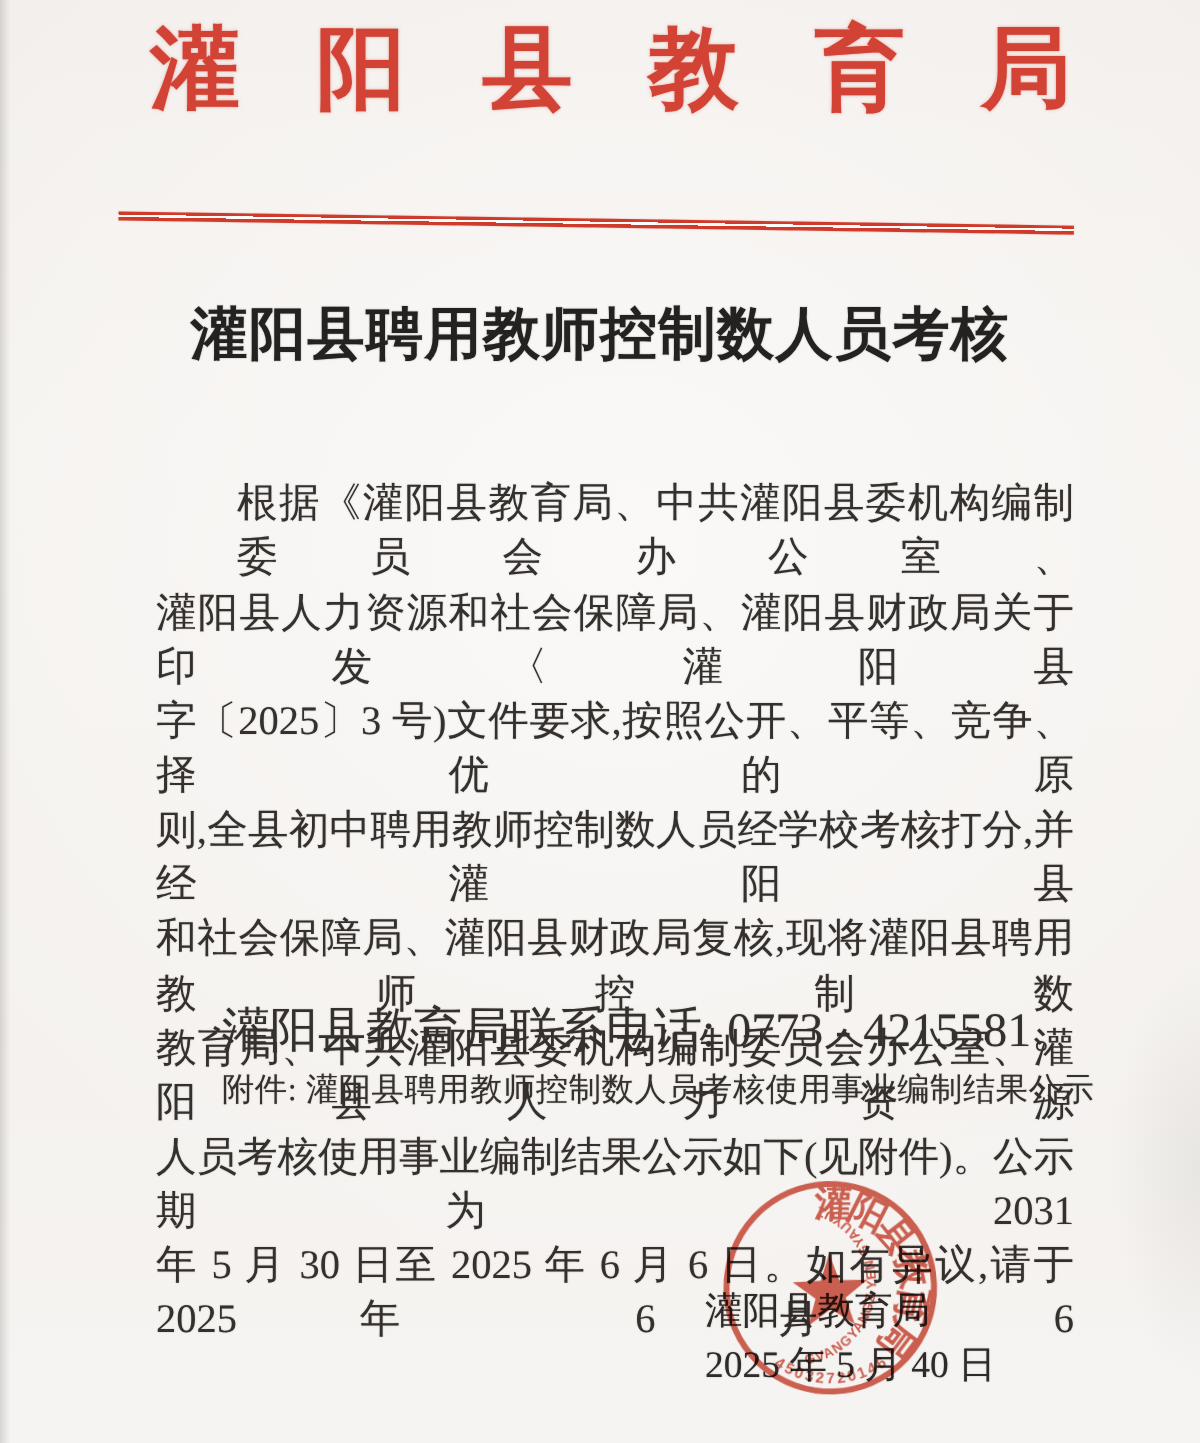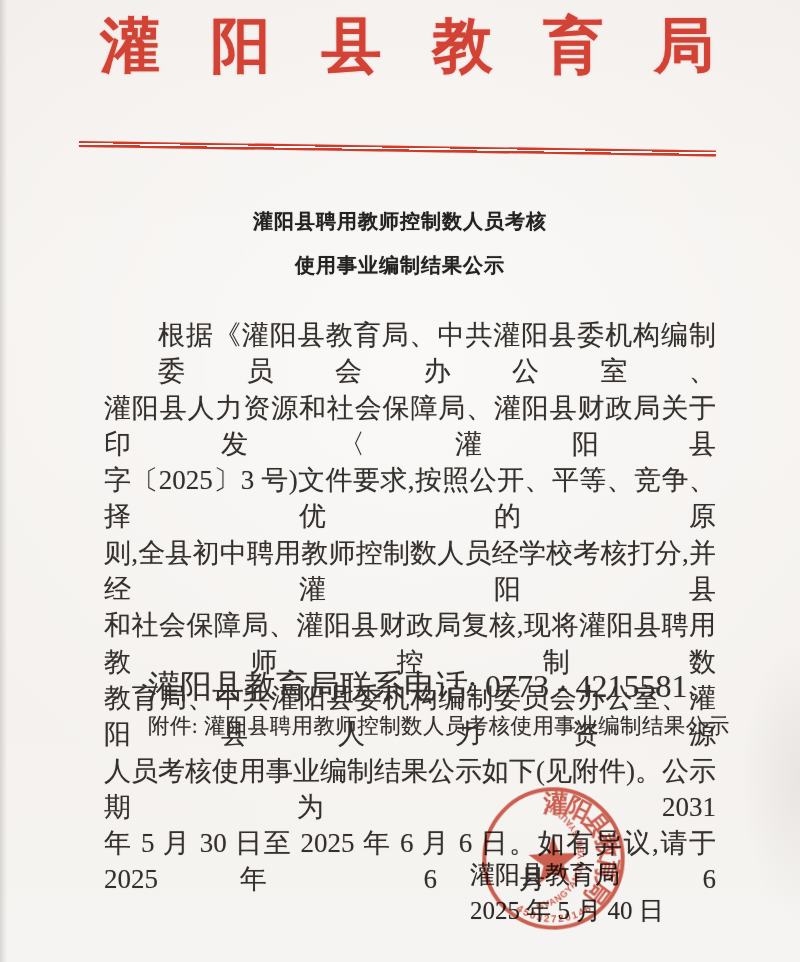--- a/index.html
+++ b/index.html
@@ -35,22 +35,22 @@
     background:linear-gradient(to bottom,
       #cf3b2a 0px, #cf3b2a 2px,
       rgba(255,252,250,.92) 2px, rgba(255,252,250,.92) 3.6px,
       #cf3b2a 3.6px, #cf3b2a 6px);
     box-shadow:0 0 1px rgba(207,59,42,.4);
   }
 
   .doc-title{
     position:absolute;left:0;top:201px;width:100%;
     text-align:center;
-    font-family:Liberation Mono, monospace;
-    font-weight:700;font-size:20px;line-height:44px;color:#242220;
+    font-family:Liberation Sans, sans-serif;
+    font-weight:700;font-size:38px;line-height:44px;color:#242220;
     letter-spacing:1px;
     text-shadow:0 0 1px rgba(40,36,34,.5);
   }
 
   .body-text{
     position:absolute;left:84px;top:317px;width:632px;
     font-size:27px;line-height:36.3px;
     text-shadow:0 0 1px rgba(70,62,56,.38);
   }
   .body-line{text-align:justify;text-align-last:justify;margin-left:20px;}
@@ -102,21 +102,20 @@
       <span>县</span>
       <span>教</span>
       <span>育</span>
       <span>局</span>
     </div>
 
   <div class="red-rule"></div>
 
   <div class="doc-title">
     <div>灌阳县聘用教师控制数人员考核</div>
-    <div>使用事业编制结果公示</div>
   </div>
 
   <div class="body-text">
     <div class="body-line first">根据《灌阳县教育局、中共灌阳县委机构编制委员会办公室、</div>
     <div class="body-line">灌阳县人力资源和社会保障局、灌阳县财政局关于印发〈灌阳县</div>
     <div class="body-line">字〔2025〕3 号)文件要求,按照公开、平等、竞争、择优的原</div>
     <div class="body-line">则,全县初中聘用教师控制数人员经学校考核打分,并经灌阳县</div>
     <div class="body-line">和社会保障局、灌阳县财政局复核,现将灌阳县聘用教师控制数</div>
     <div class="body-line">教育局、中共灌阳县委机构编制委员会办公室、灌阳县人力资源</div>
     <div class="body-line">人员考核使用事业编制结果公示如下(见附件)。公示期为 2031</div>

